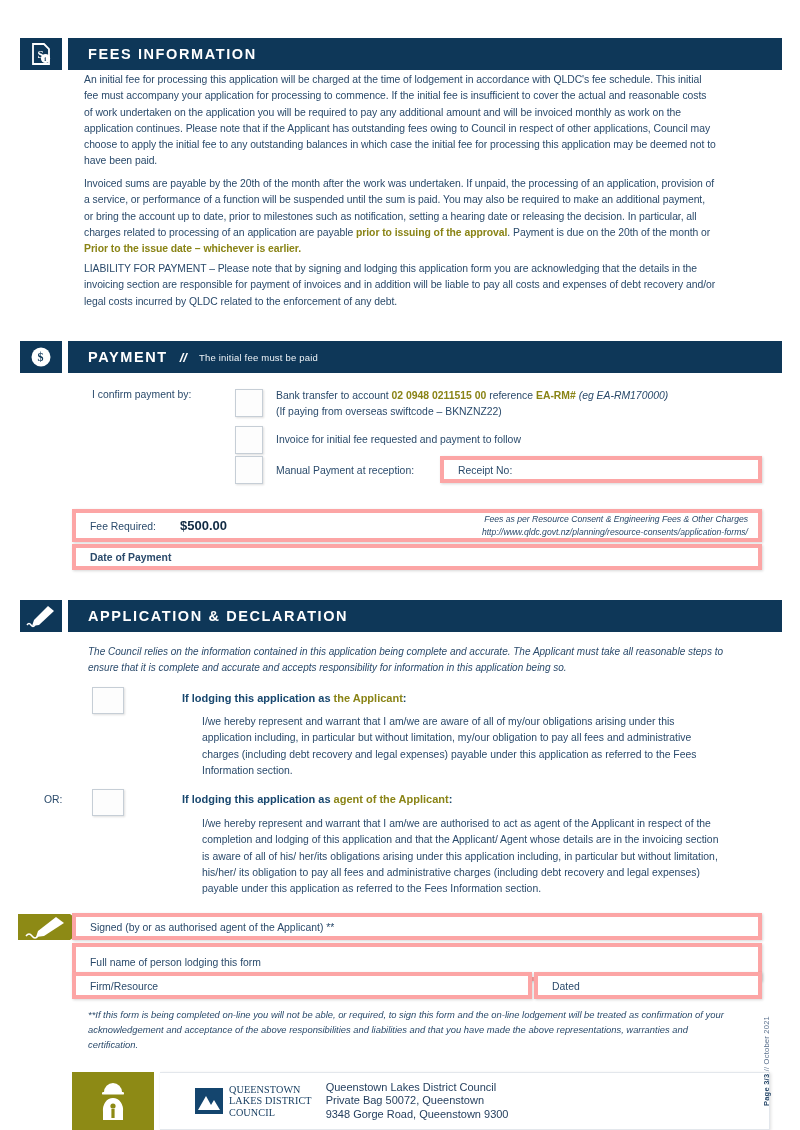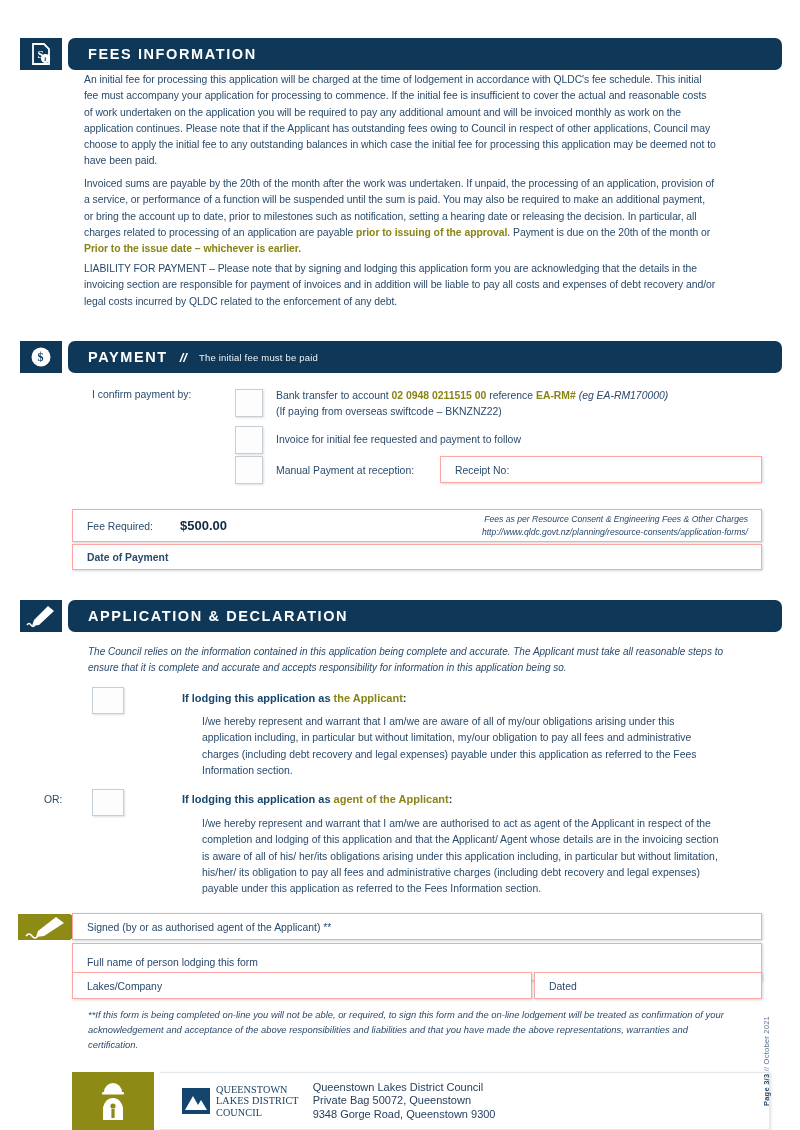--- a/index.html
+++ b/index.html
@@ -34,21 +34,20 @@
     flex: none;
   }
   .section-gap { width: 6px; flex: none; background: #ffffff; }
   .section-bar {
     flex: 1;
     background: #0e3758;
     display: flex;
     align-items: center;
     padding-left: 20px;
     gap: 12px;
-    border-radius: 7px;
   }
   .section-title {
     color: #ffffff;
     font-size: 14.5px;
     font-weight: bold;
     letter-spacing: 1.6px;
   }
   .section-slashes {
     color: #ffffff;
     font-size: 13px;
@@ -99,21 +98,21 @@
     position: absolute;
     font-size: 10.4px;
     line-height: 15.5px;
     color: #2a4a6b;
   }
   .gold-b { color: #8a8416; font-weight: bold; }
 
   .field-box {
     position: absolute;
     background: #ffffff;
-    border: 1px solid #fca5a5;
+    border: 4px solid #fca5a5;
     box-shadow: 1px 1px 2.5px rgba(0,0,0,.16);
     box-sizing: border-box;
   }
   .field-box > span {
     position: absolute;
     left: 14px;
     top: 50%;
     transform: translateY(-50%);
     font-size: 10.4px;
     color: #2a4a6b;
@@ -199,21 +198,21 @@
     border: 1px solid #e3e7ec;
     border-left: none;
     box-shadow: 1px 1px 3px rgba(0,0,0,.12);
     box-sizing: border-box;
     display: flex;
     align-items: center;
   }
   .qldc-logo {
     display: flex;
     align-items: center;
-    margin-left: 22px;
+    margin-left: 35px;
     gap: 6px;
   }
   .qldc-words {
     font-family: "Liberation Serif", serif;
     font-size: 10.2px;
     line-height: 11.6px;
     color: #123a5e;
     letter-spacing: .1px;
   }
   .addr {
@@ -344,21 +343,21 @@
   </svg>
 </div>
 
 <div class="field-box" style="left:72px; top:913px; width:690px; height:27px;">
   <span>Signed (by or as authorised agent of the Applicant) **</span>
 </div>
 <div class="field-box" style="left:72px; top:943px; width:690px; height:38px;">
   <span>Full name of person lodging this form</span>
 </div>
 <div class="field-box" style="left:72px; top:972px; width:460px; height:27px;">
-  <span>Lakes/Company</span>
+  <span>Firm/Resource</span>
 </div>
 <div class="field-box" style="left:534px; top:972px; width:228px; height:27px;">
   <span>Dated</span>
 </div>
 
 <div class="footnote" style="left:88px; top:1007px; width:652px;">**If this form is being completed on-line you will not be able, or required, to sign this form and the on-line lodgement will be treated as confirmation of your acknowledgement and acceptance of the above responsibilities and liabilities and that you have made the above representations, warranties and certification.</div>
 
 <div class="footer-icon">
   <svg width="30" height="42" viewBox="0 0 30 42" aria-hidden="true">
     <path d="M6 12 a9 9 0 0 1 18 0 z" fill="#ffffff"></path>

